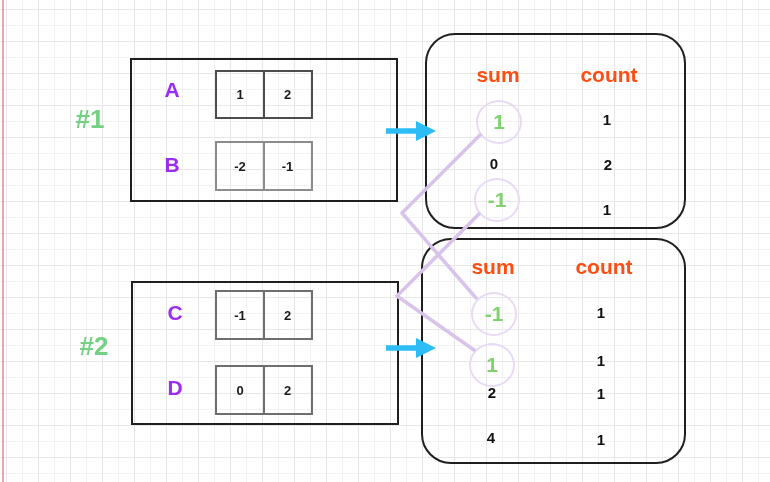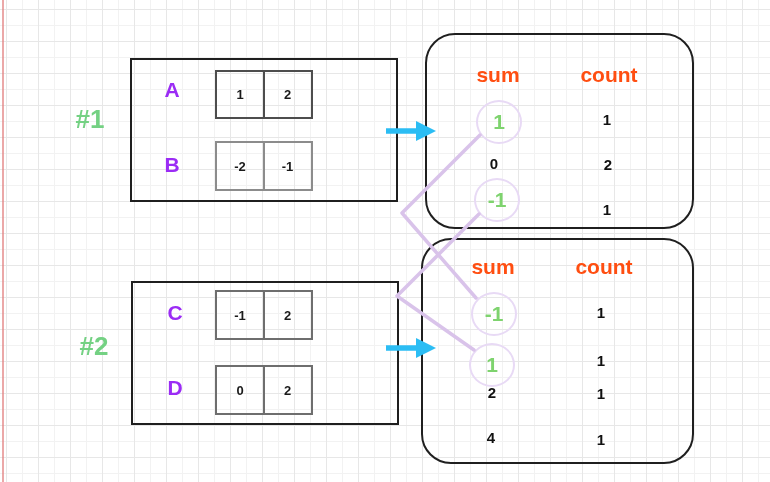--- a/index.html
+++ b/index.html
@@ -22,21 +22,21 @@
   .arr-name{color:#9b2cf5;font-size:21px;font-weight:700;transform:translate(-50%,-50%);}
   .cellpair{display:flex;}
   .cell{width:50px;box-sizing:border-box;border:2.5px solid #666;background:transparent;
         display:flex;align-items:center;justify-content:center;
         font-size:13px;font-weight:700;color:#1a1a1a;}
   .cell + .cell{margin-left:-2.5px;}
   .cells-a .cell{border-color:#4d4d4d;height:49px;}
   .cells-b .cell{border-color:#8c8c8c;height:50px;}
   .cells-c .cell{border-color:#6e6e6e;height:50px;}
   .cells-d .cell{border-color:#6e6e6e;height:50px;}
-  .round-box{border:2px solid #1f1f1f;border-radius:30px;background:transparent;padding-left:8px;}
+  .round-box{border:2px solid #1f1f1f;border-radius:30px;background:transparent;}
   .hdr{color:#ff4e11;font-size:21px;font-weight:700;transform:translate(-50%,-50%);}
   .num{color:#111;font-size:15px;font-weight:700;transform:translate(-50%,-50%);}
   .hl{width:42px;height:40px;border:2px solid #e8daf5;border-radius:50%;
       display:flex;align-items:center;justify-content:center;
       color:#7ed36e;font-size:21px;font-weight:700;transform:translate(-50%,-50%);}
   svg.overlay{left:0;top:0;pointer-events:none;}
 </style>
 </head>
 <body>
 

